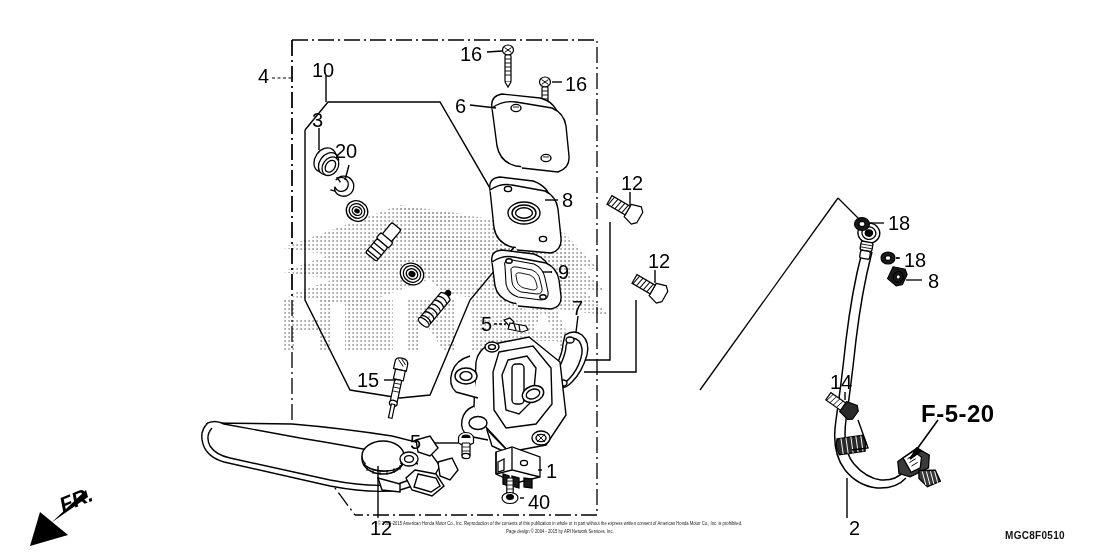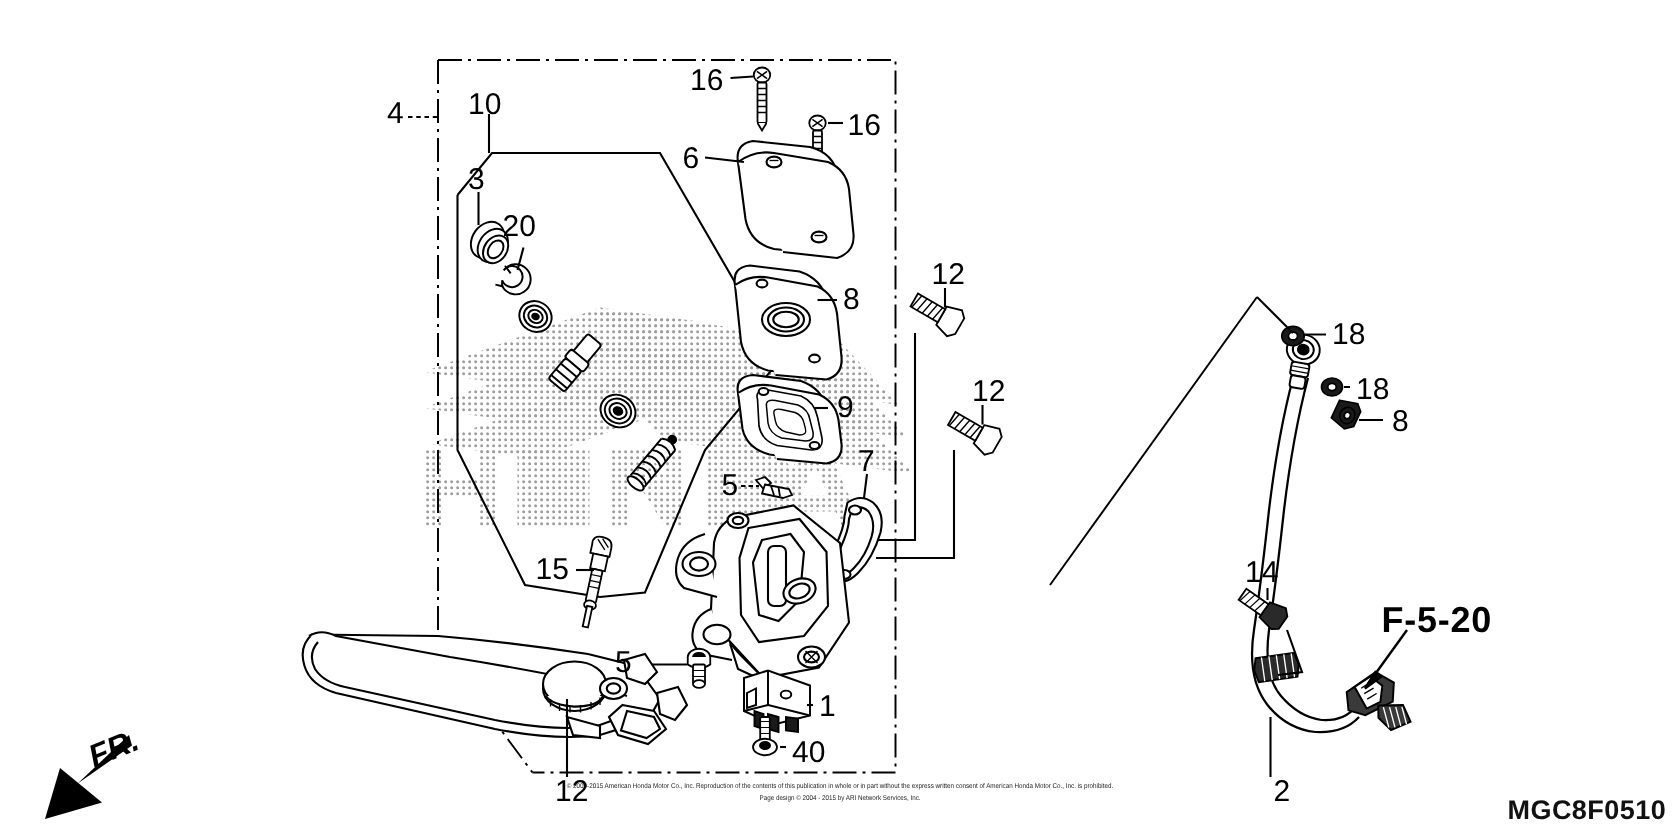--- a/index.html
+++ b/index.html
@@ -39,21 +39,21 @@
     font-family: "Liberation Sans", sans-serif;
     font-size: 24px;
     font-weight: bold;
     color: #000000;
     white-space: nowrap;
     letter-spacing: 0.5px;
   }
   .diagram-code {
     position: absolute;
     font-family: "Liberation Sans", sans-serif;
-    font-size: 18px;
+    font-size: 10px;
     font-weight: bold;
     color: #111111;
     white-space: nowrap;
     letter-spacing: 0.3px;
   }
   .fr-label {
     position: absolute;
     font-family: "Liberation Sans", sans-serif;
     font-size: 21px;
     font-weight: bold;

